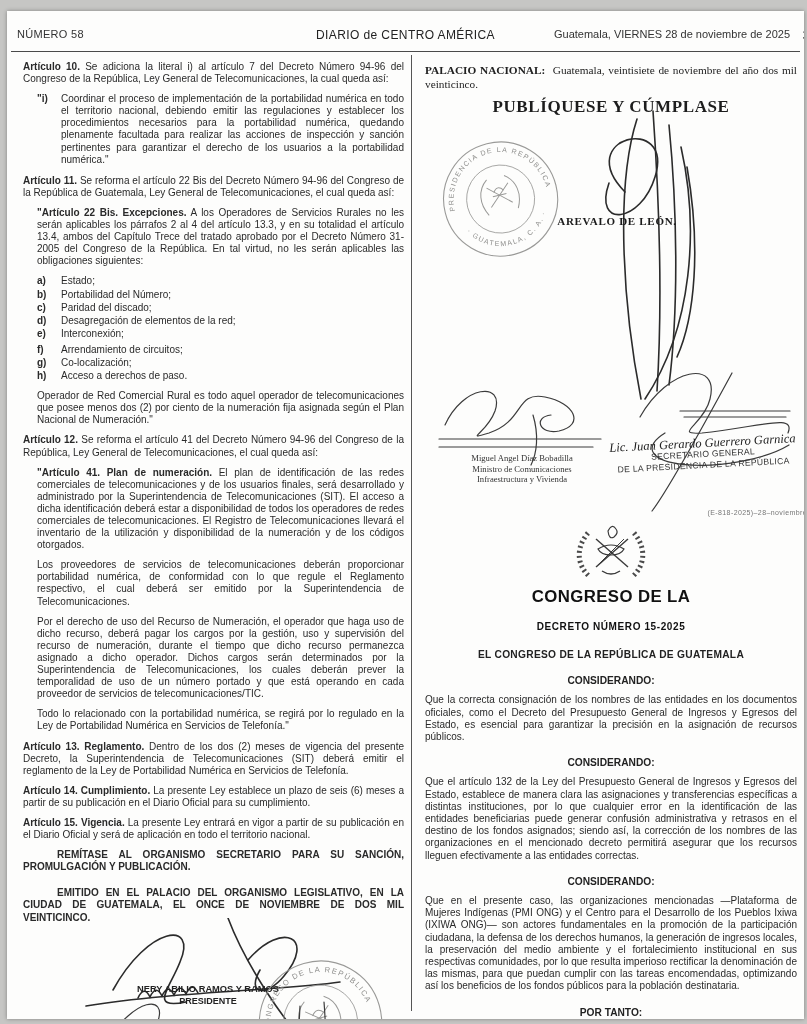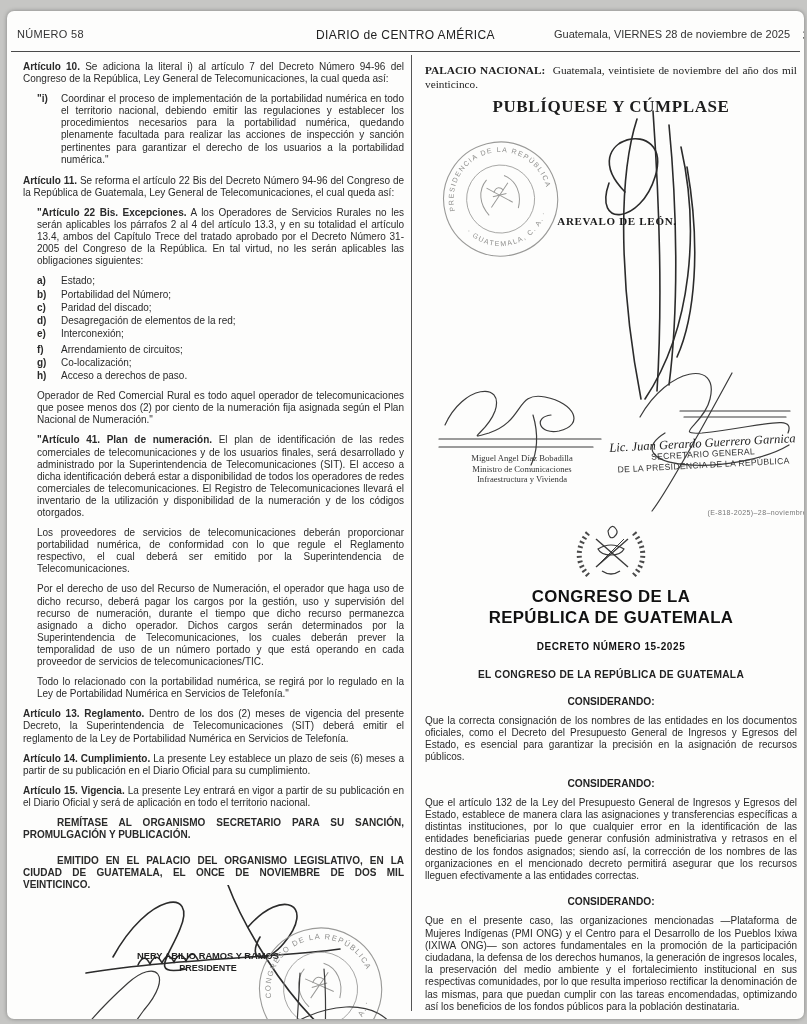--- a/index.html
+++ b/index.html
@@ -4,21 +4,21 @@
 <style>
   html,body{margin:0;padding:0;}
   body{
     width:807px;height:1024px;position:relative;overflow:hidden;
     background:#c6c6c4;
     font-family:"Liberation Sans",sans-serif;
     -webkit-font-smoothing:antialiased;
   }
   .page{
     position:absolute;left:7px;top:11px;right:3px;bottom:5px;
-    background:#fdfdfc;border-radius:7px;overflow:hidden;
+    background:#fdfdfc;border-radius:0;overflow:hidden;
     box-shadow:0 0 4px rgba(0,0,0,.35);
     color:#2a2a2a;
   }
   
   .hdr{position:absolute;top:13px;left:0;right:0;height:24px;font-size:11px;color:#333;}
   .hdr .issue{position:absolute;left:10px;top:4px;letter-spacing:.3px;}
   .hdr .masthead{position:absolute;left:0;right:0;text-align:center;top:4px;font-size:12px;letter-spacing:.4px;color:#222;}
   .hdr .date{position:absolute;right:14px;top:4px;margin-left:28px;}
   .pageno{position:absolute;right:-7px;top:15px;font-size:15px;font-weight:bold;color:#222;}
   .hrule{position:absolute;left:4px;right:4px;top:40px;height:0;border-top:1.4px solid #4a4a4a;}
@@ -129,20 +129,21 @@
           <span class="qtext">Co-localización;</span>
         </div>
       <div class="qrow">
           <span class="qmark">h)</span>
           <span class="qtext">Acceso a derechos de paso.</span>
         </div>
     </div>
 
     <p class="para qblock">Operador de Red Comercial Rural es todo aquel operador de telecomunicaciones que posee menos dos (2) por ciento de la numeración fija asignada según el Plan Nacional de Numeración."</p>
 
+    <p class="para"><span class="lead">Artículo 12.</span> <span>Se reforma el artículo 41 del Decreto Número 94-96 del Congreso de la República, Ley General de Telecomunicaciones, el cual queda así:</span></p>
 
     <p class="para qblock"><span class="lead">"Artículo 41. Plan de numeración.</span> <span>El plan de identificación de las redes comerciales de telecomunicaciones y de los usuarios finales, será desarrollado y administrado por la Superintendencia de Telecomunicaciones (SIT). El acceso a dicha identificación deberá estar a disponibilidad de todos los operadores de redes comerciales de telecomunicaciones. El Registro de Telecomunicaciones llevará el inventario de la utilización y disponibilidad de la numeración y de los códigos otorgados.</span></p>
 
     <p class="para qblock">Los proveedores de servicios de telecomunicaciones deberán proporcionar portabilidad numérica, de conformidad con lo que regule el Reglamento respectivo, el cual deberá ser emitido por la Superintendencia de Telecomunicaciones.</p>
     <p class="para qblock">Por el derecho de uso del Recurso de Numeración, el operador que haga uso de dicho recurso, deberá pagar los cargos por la gestión, uso y supervisión del recurso de numeración, durante el tiempo que dicho recurso permanezca asignado a dicho operador. Dichos cargos serán determinados por la Superintendencia de Telecomunicaciones, los cuales deberán prever la temporalidad de uso de un número portado y que está operando en cada proveedor de servicios de telecomunicaciones/TIC.</p>
     <p class="para qblock">Todo lo relacionado con la portabilidad numérica, se regirá por lo regulado en la Ley de Portabilidad Numérica en Servicios de Telefonía."</p>
 
     <p class="para"><span class="lead">Artículo 13. Reglamento.</span> <span>Dentro de los dos (2) meses de vigencia del presente Decreto, la Superintendencia de Telecomunicaciones (SIT) deberá emitir el reglamento de la Ley de Portabilidad Numérica en Servicios de Telefonía.</span></p>
     <p class="para"><span class="lead">Artículo 14. Cumplimiento.</span> <span>La presente Ley establece un plazo de seis (6) meses a partir de su publicación en el Diario Oficial para su cumplimiento.</span></p>
     <p class="para"><span class="lead">Artículo 15. Vigencia.</span> <span>La presente Ley entrará en vigor a partir de su publicación en el Diario Oficial y será de aplicación en todo el territorio nacional.</span></p>
@@ -266,21 +267,20 @@
         <path d="M16,14 C4,28 4,46 18,58" style="stroke-width:5;stroke-dasharray:2 3;stroke:#4a4a4a"></path>
         <path d="M62,14 C74,28 74,46 60,58" style="stroke-width:5;stroke-dasharray:2 3;stroke:#4a4a4a"></path>
         <line x1="24" y1="20" x2="56" y2="48" style="stroke-width:1.4"></line>
         <line x1="56" y1="20" x2="24" y2="48" style="stroke-width:1.4"></line>
         <line x1="26" y1="46" x2="52" y2="20" style="stroke-width:1"></line>
         <path d="M26,30 q13,-8 26,0 q-3,6 -13,6 q-10,0 -13,-6z" style="stroke-width:1.2"></path>
         <path d="M36,12 q4,-8 8,-2 q3,4 -2,8 q-5,3 -6,-6z" style="stroke-width:1.2"></path>
         <path d="M30,52 q9,6 18,0" style="stroke-width:1.4"></path>
       </svg>
       <div class="c-title">CONGRESO DE LA</div>
-      <div class="c-title">REPÚBLICA DE GUATEMALA</div>
       <div class="c-decree">DECRETO NÚMERO 15-2025</div>
       <div class="c-sub">EL CONGRESO DE LA REPÚBLICA DE GUATEMALA</div>
 
       <div class="c-label">CONSIDERANDO:</div>
       <p class="c-para">Que la correcta consignación de los nombres de las entidades en los documentos oficiales, como el Decreto del Presupuesto General de Ingresos y Egresos del Estado, es esencial para garantizar la precisión en la asignación de recursos públicos.</p>
 
       <div class="c-label">CONSIDERANDO:</div>
       <p class="c-para">Que el artículo 132 de la Ley del Presupuesto General de Ingresos y Egresos del Estado, establece de manera clara las asignaciones y transferencias específicas a distintas instituciones, por lo que cualquier error en la identificación de las entidades beneficiarias puede generar confusión administrativa y retrasos en el destino de los fondos asignados; siendo así, la corrección de los nombres de las organizaciones en el mencionado decreto permitirá asegurar que los recursos lleguen efectivamente a las entidades correctas.</p>
 
       <div class="c-label">CONSIDERANDO:</div>

